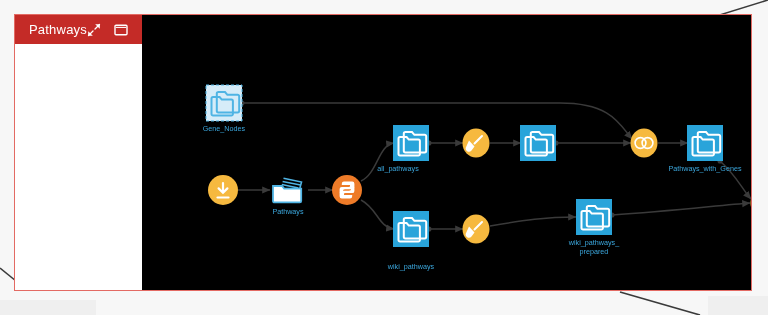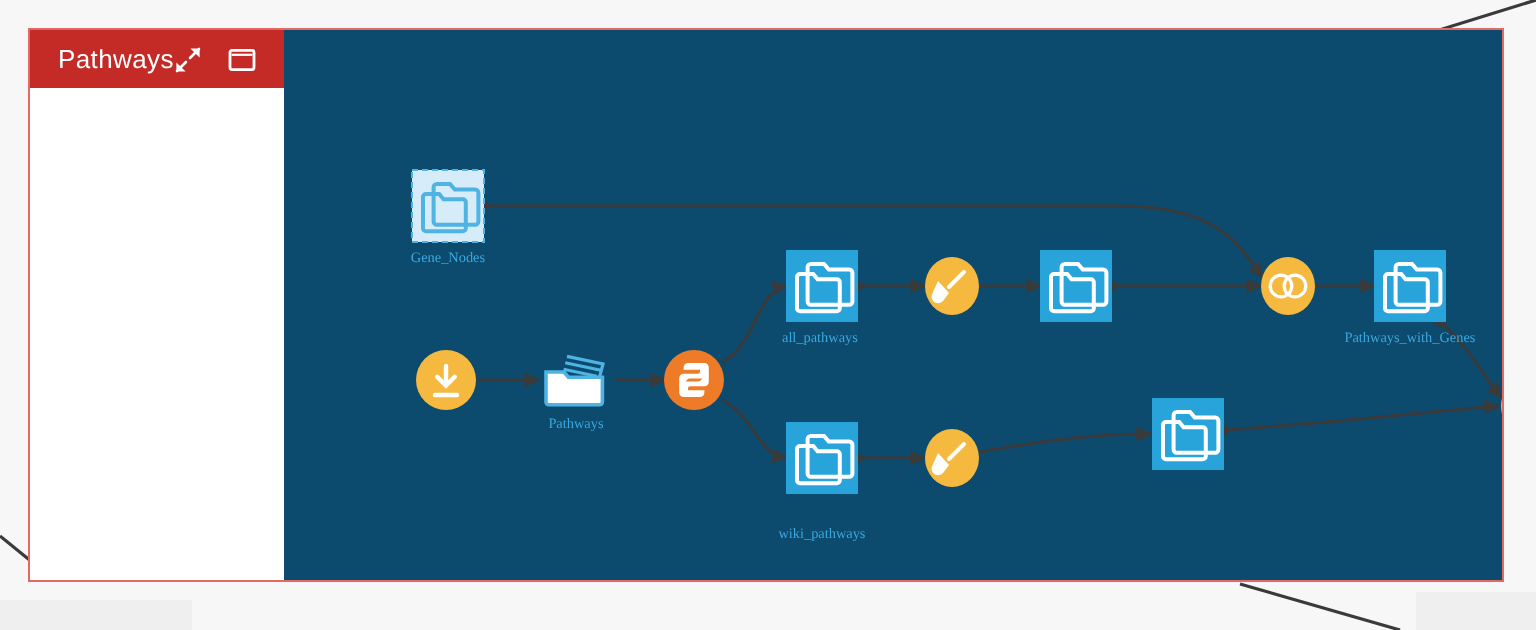--- a/index.html
+++ b/index.html
@@ -32,23 +32,22 @@
     color:#ffffff;
     font-size:13px;
     letter-spacing:.2px;
     flex:1 1 auto;
   }
   .win-btns{display:flex;align-items:center;gap:13px;padding-right:6px;}
   .win-btn{width:14px;height:14px;display:block;cursor:pointer;}
   .canvas{
     position:relative;
     flex:1 1 auto;
-    background:#0c4a6e;
+    background:#000000;
     overflow:hidden;
-    font-family:Liberation Serif, serif;
   }
   #graph{position:absolute;left:0;top:0;width:736px;height:246px;}
   .node-label{
     position:absolute;
     color:#3ba7dd;
     font-size:7.2px;
     text-align:center;
     line-height:8.6px;
     white-space:pre-line;
     transform:translateX(-50%);
@@ -242,18 +241,20 @@
       <g>
         <rect x="664" y="170" width="36" height="36" fill="#29a4da" stroke="#4fb4e4" stroke-width="1" stroke-dasharray="3 2"></rect>
         <g color="#ffffff">
             <use href="#folderStack" x="665" y="173" width="34" height="30"></use>
           </g>
       </g>
     </svg>
 
     <div class="node-label" style="left:82px;top:110px;width:90px;">Gene_Nodes</div>
     <div class="node-label" style="left:146px;top:193px;width:90px;">Pathways</div>
-    <div class="node-label" style="left:268px;top:150px;width:110px;">all_pathways</div>
+    <div class="node-label" style="left:256px;top:150px;width:110px;">all_pathways</div>
     <div class="node-label" style="left:563px;top:150px;width:140px;">Pathways_with_Genes</div>
     <div class="node-label" style="left:269px;top:248px;width:110px;">wiki_pathways</div>
+    <div class="node-label" style="left:452px;top:224px;width:110px;">wiki_pathways_
+prepared</div>
 
   </div>
 </div>
 
 </body></html>

